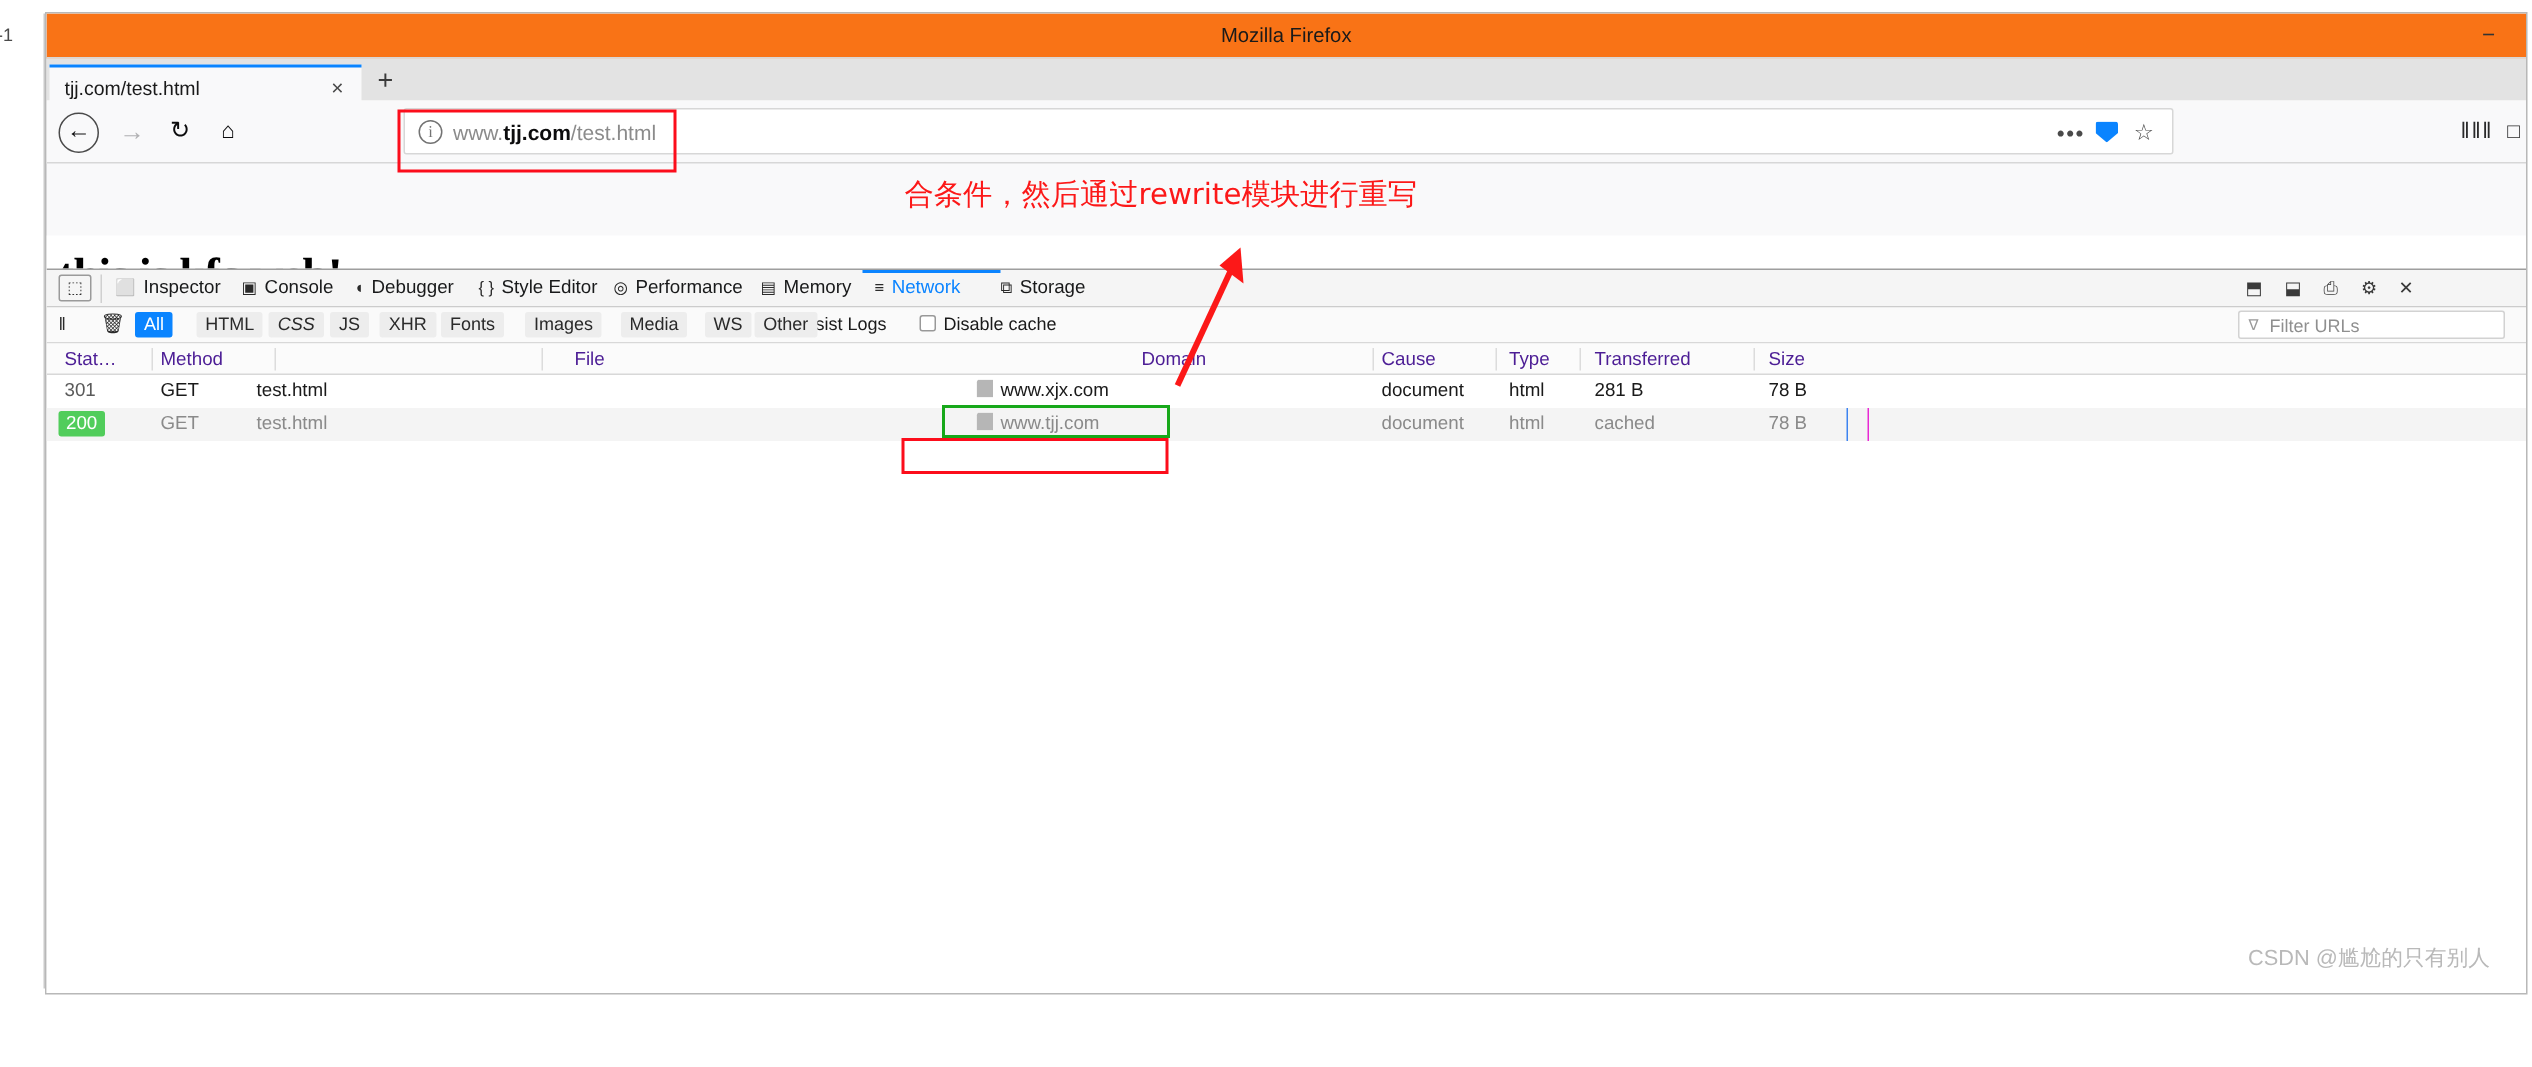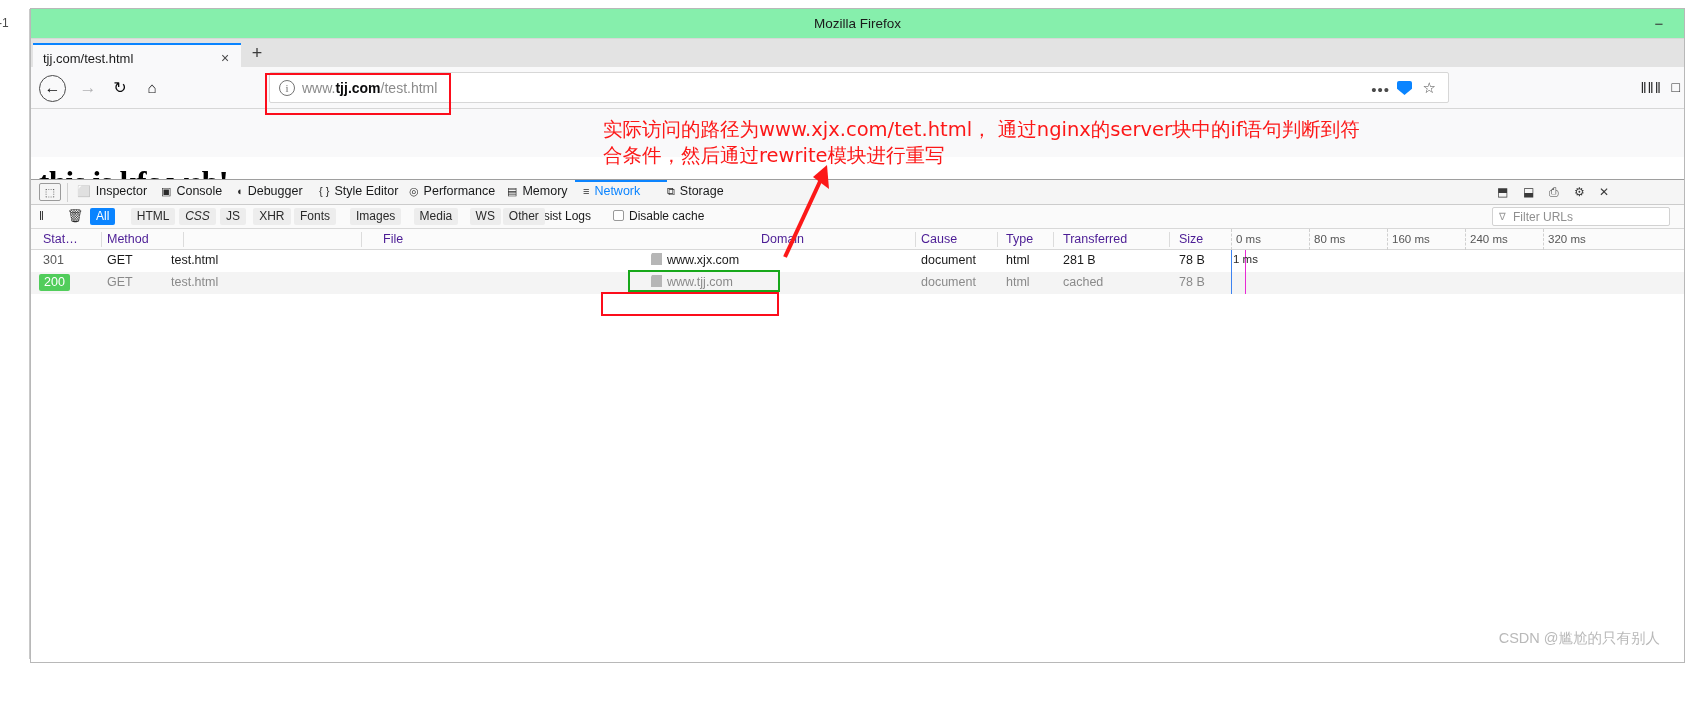--- a/index.html
+++ b/index.html
@@ -31,21 +31,21 @@
     position:absolute; left:30px; top:8px;
     width:1655px; height:655px;
     background:#f9f9fa;
     border:1px solid #b8b8b8;
     overflow:hidden;
   }
 
   
   #titlebar {
     position:relative; height:30px; width:100%;
-    background:#86efac;
+    background:#f97316;
     border-bottom:1px solid #d7d7d7;
   }
   #window-title {
     position:absolute; left:0; right:0; top:7px;
     text-align:center; font-size:13.5px; color:#1a1a1a;
   }
   #minimize-button {
     position:absolute; right:14px; top:4px;
     width:22px; height:22px; text-align:center; line-height:22px;
     font-size:15px; color:#333;
@@ -447,48 +447,31 @@
           <div class="col-head" style="left: 730px;">Domain</div>
           <div class="col-sep" style="left: 330px;"></div>
           <div class="col-head" style="left: 890px;">Cause</div>
           <div class="col-sep" style="left: 884px;"></div>
           <div class="col-head" style="left: 975px;">Type</div>
           <div class="col-sep" style="left: 966px;"></div>
           <div class="col-head" style="left: 1032px;">Transferred</div>
           <div class="col-sep" style="left: 1022px;"></div>
           <div class="col-head" style="left: 1148px;">Size</div>
           <div class="col-sep" style="left: 1138px;"></div>
-          <div id="timeline-head" style="left: 1200px; width: 455px;">
-            <div class="tl-tick" style="left: 0px;"></div>
-            <div class="tl-tick-label" style="left: 5px;">0 ms</div>
-            <div class="tl-tick" style="left: 78px;"></div>
-            <div class="tl-tick-label" style="left: 83px;">80 ms</div>
-            <div class="tl-tick" style="left: 156px;"></div>
-            <div class="tl-tick-label" style="left: 161px;">160 ms</div>
-            <div class="tl-tick" style="left: 234px;"></div>
-            <div class="tl-tick-label" style="left: 239px;">240 ms</div>
-            <div class="tl-tick" style="left: 312px;"></div>
-            <div class="tl-tick-label" style="left: 317px;">320 ms</div>
-          </div>
         </div>
       <div id="net-rows-host">
           <div class="net-row">
             <div class="cell status301" style="left: 12px;">301</div>
             <div class="cell" style="left: 76px;">GET</div>
             <div class="cell" style="left: 140px;">test.html</div>
             <div class="cell" style="left: 890px;">document</div>
             <div class="cell" style="left: 975px;">html</div>
             <div class="cell" style="left: 1032px;">281 B</div>
             <div class="cell" style="left: 1148px;">78 B</div>
             <div class="cell" style="left: 620px;"><span class="lock-icon"></span><span>www.xjx.com</span></div>
-            <div style="position: absolute; left: 1200px; top: 0px; width: 455px; height: 22px;">
-              <div class="tl-vline" id="tl-blue-line" style="left: 0px; top: 0px; height: 22px;"></div>
-              <div class="tl-vline" id="tl-pink-line" style="left: 14px; top: 0px; height: 22px;"></div>
-              <div style="position: absolute; left: 2px; top: 3px; font-size: 11.5px; color: rgb(42, 42, 42); white-space: nowrap;">1 ms</div>
-            </div>
           </div>
           <div class="net-row alt">
             <div id="status-200-badge">200</div>
             <div class="cell dim" style="left: 76px;">GET</div>
             <div class="cell dim" style="left: 140px;">test.html</div>
             <div class="cell dim" style="left: 890px;">document</div>
             <div class="cell dim" style="left: 975px;">html</div>
             <div class="cell dim" style="left: 1032px;">cached</div>
             <div class="cell dim" style="left: 1148px;">78 B</div>
             <div class="cell dim" style="left: 620px;"><span class="lock-icon"></span><span>www.tjj.com</span></div>
@@ -500,21 +483,20 @@
         </div>
     </div>
 
   </div>
 
   <div id="url-annotation-box"></div>
   <div id="row1-green-box"></div>
   <div id="row2-red-box"></div>
 
   <div id="annotation-text">
-    <div>实际访问的路径为www.xjx.com/tet.html， 通过nginx的server块中的if语句判断到符</div>
     <div>合条件，然后通过rewrite模块进行重写</div>
   </div>
 
   <svg id="annotation-arrow" viewBox="0 0 70 100">
     <line x1="14" y1="96" x2="52" y2="14" stroke="#fc1818" stroke-width="4"></line>
     <polygon points="56,4 58,28 42,16" fill="#fc1818"></polygon>
   </svg>
 
   <div id="csdn-watermark">CSDN @尴尬的只有别人</div>
 

